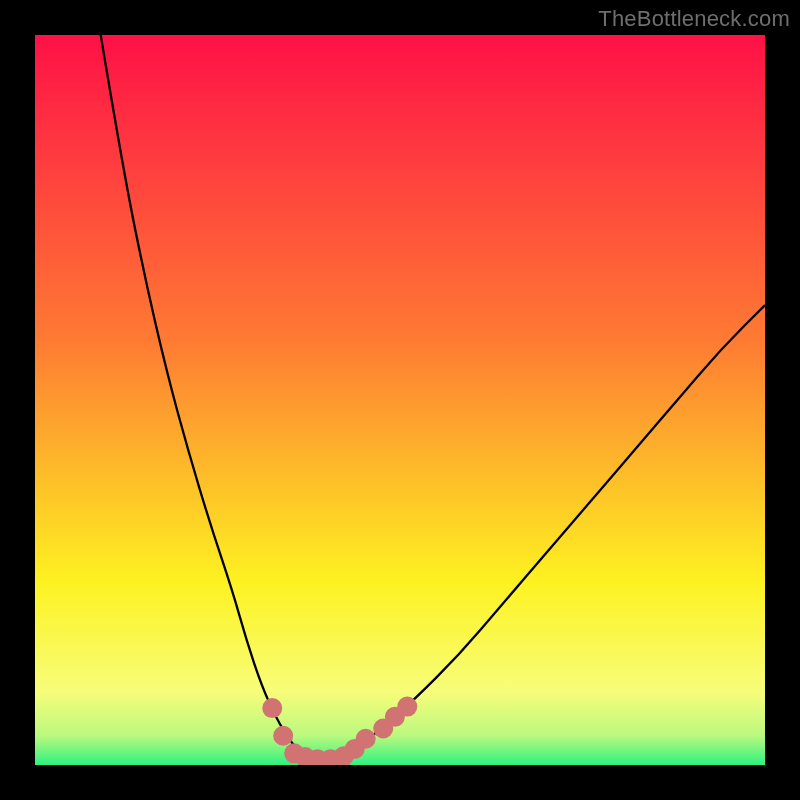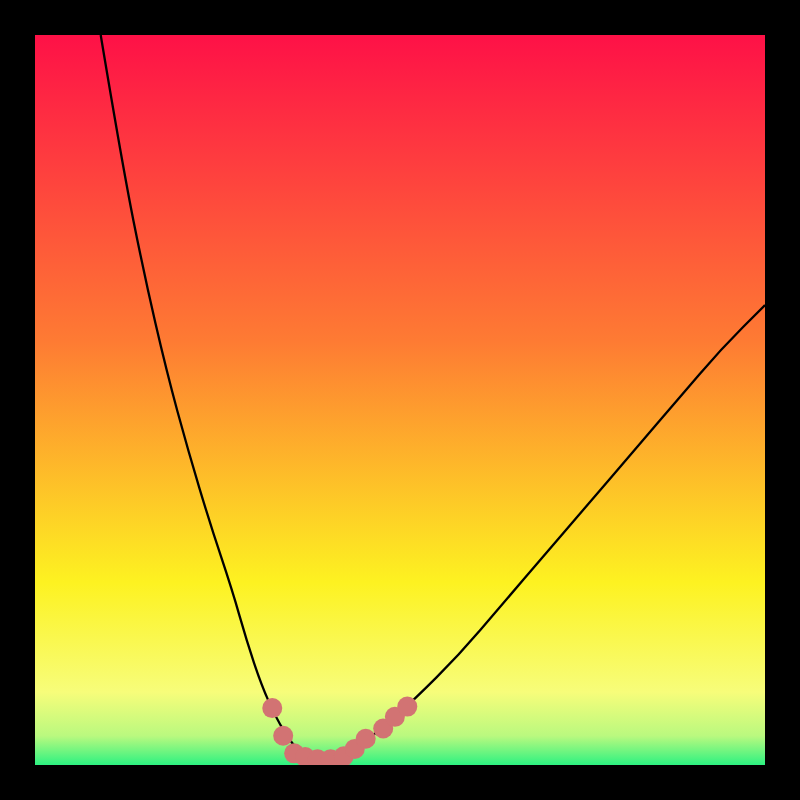--- a/index.html
+++ b/index.html
@@ -36,20 +36,21 @@
     font-weight: 500;
     letter-spacing: 0.2px;
   }
   svg { display: block; }
 </style>
 </head>
 <body>
 
 <div class="frame">
 
+  <div class="watermark">TheBottleneck.com</div>
 
   <div class="plot">
     <svg id="chart-svg" width="730" height="730" viewBox="0 0 730 730" preserveAspectRatio="none">
       <defs>
         <linearGradient id="bg-grad" x1="0" y1="0" x2="0" y2="1">
           <stop id="g-top" offset="0%" stop-color="#fe1147"></stop>
           <stop id="g-m1" offset="42%" stop-color="#fe7b33"></stop>
           <stop id="g-m2" offset="75%" stop-color="#fdf221"></stop>
           <stop id="g-lb" offset="90%" stop-color="#f7fd7a"></stop>
           <stop id="g-gr1" offset="96%" stop-color="#baf97f"></stop>

